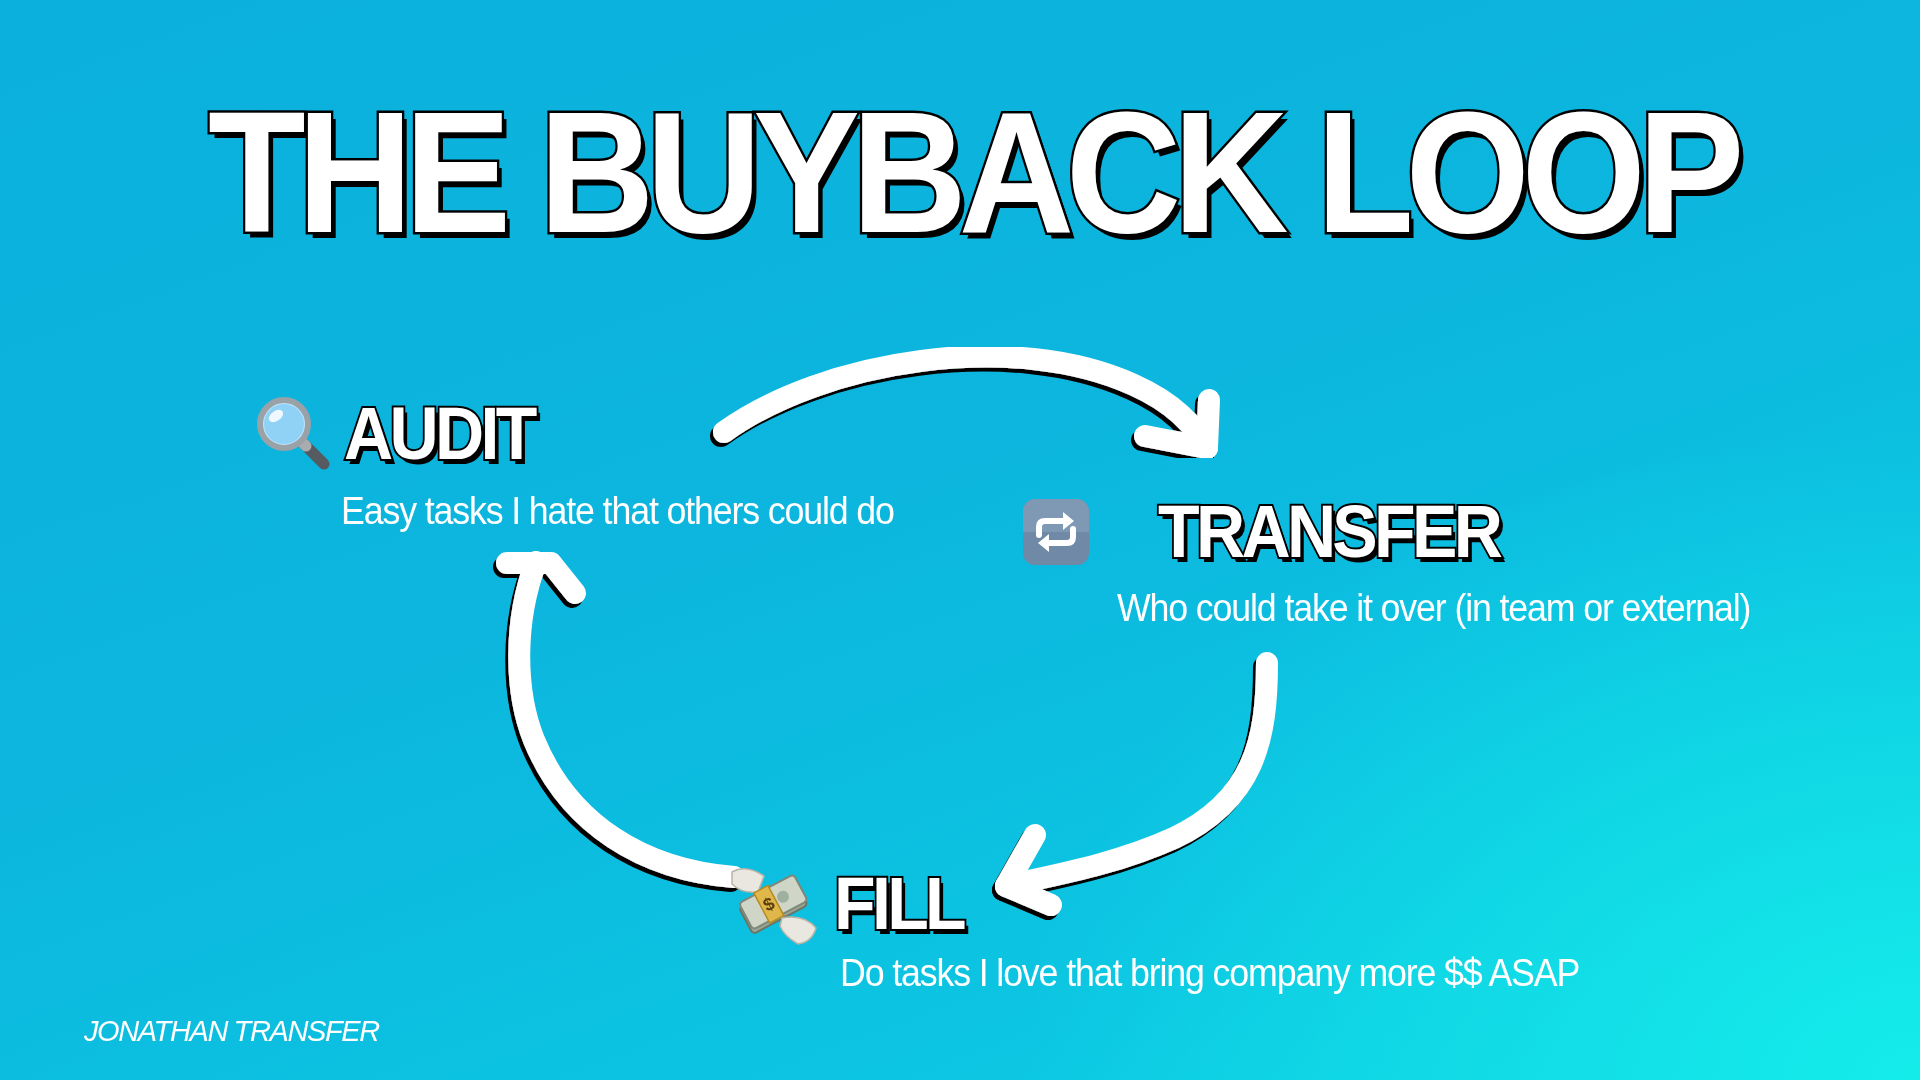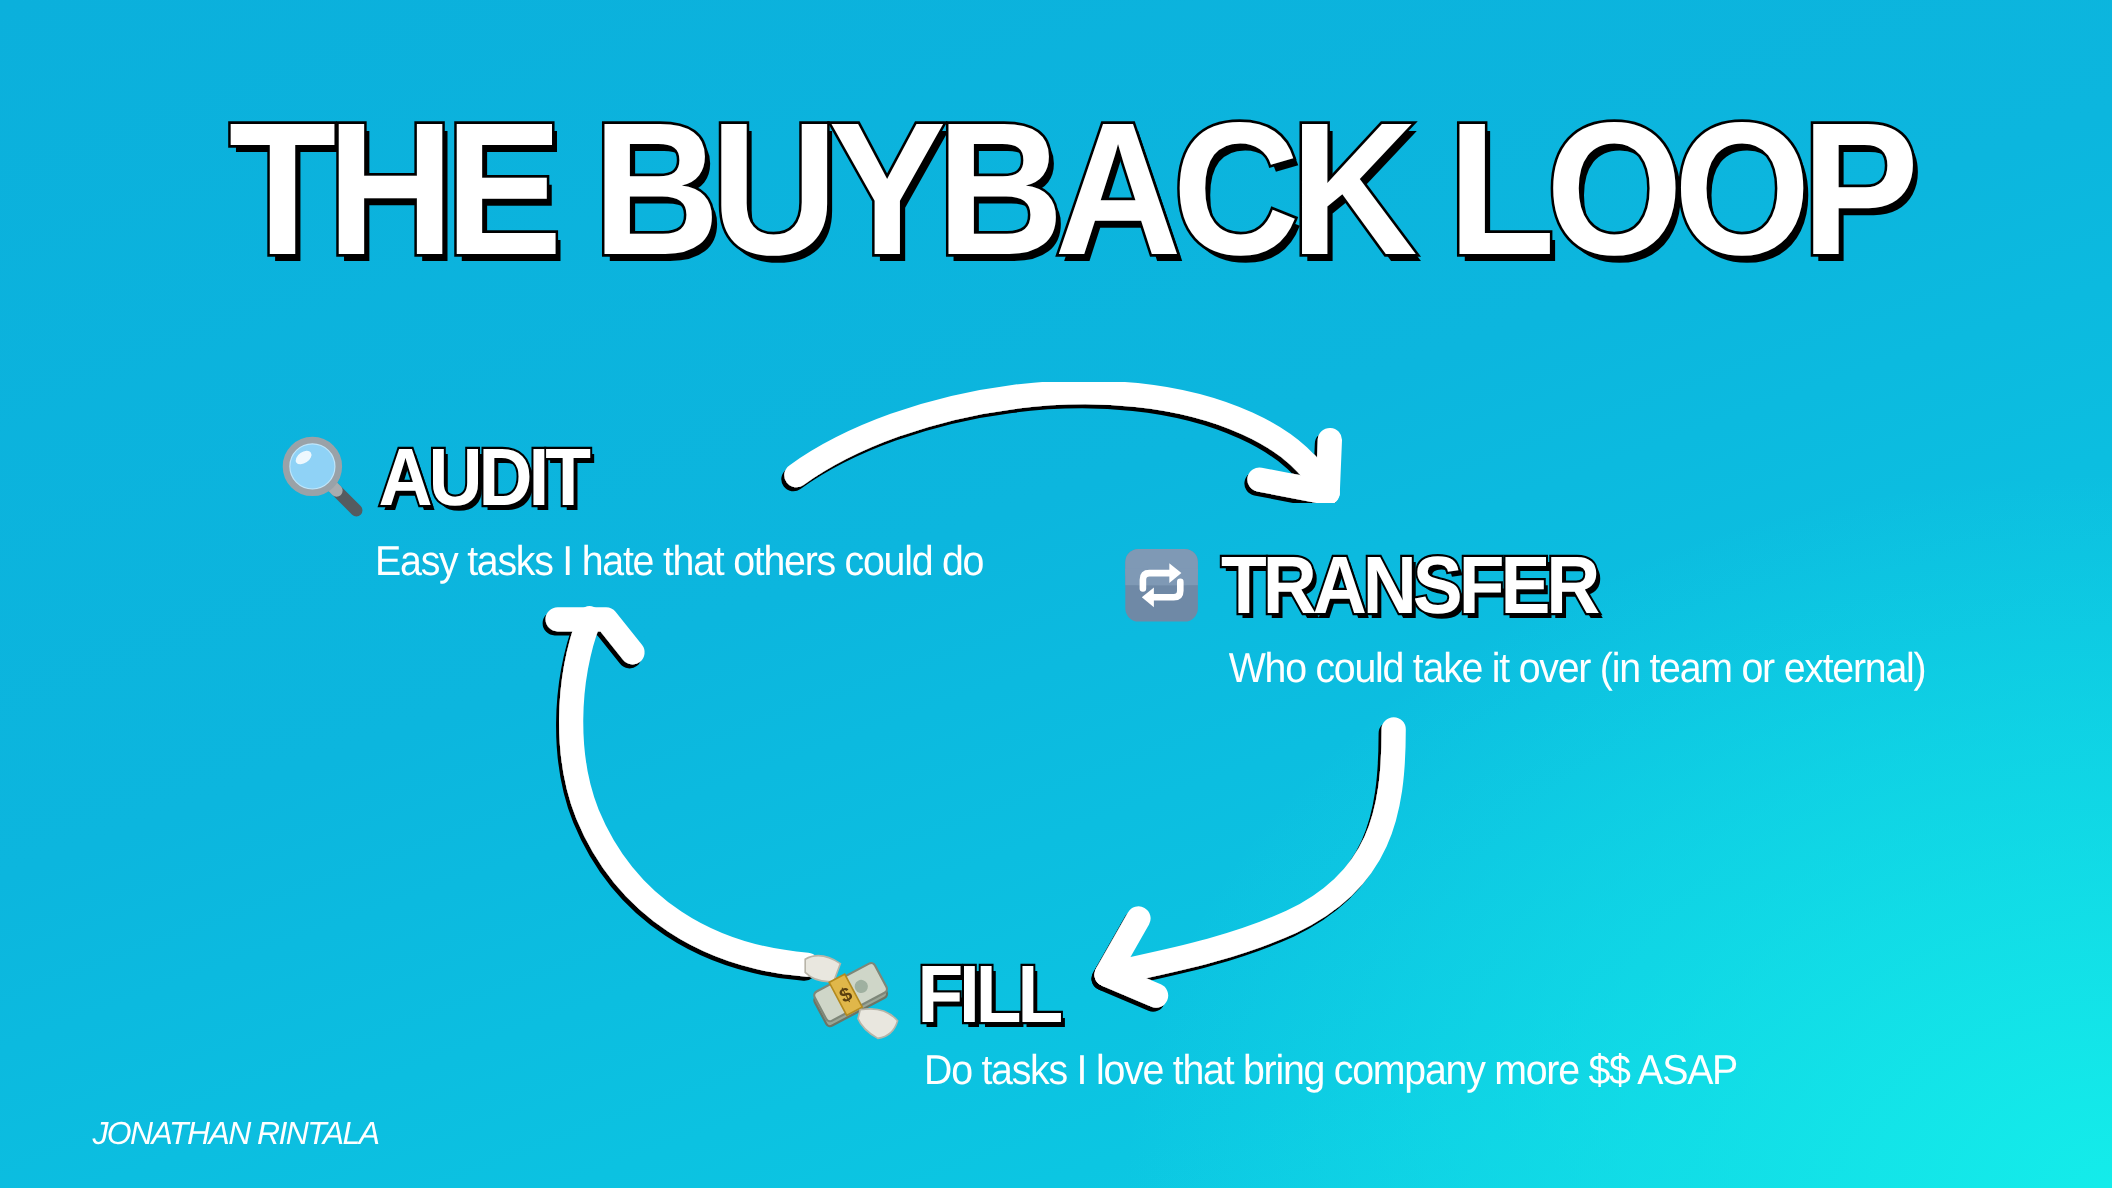--- a/index.html
+++ b/index.html
@@ -137,21 +137,21 @@
         <line x1="44" y1="44" x2="52" y2="52" stroke="#a9acaf" stroke-width="11" stroke-linecap="round"></line>
         <circle cx="30" cy="30" r="24" fill="#bfe6fb" stroke="#9aa2a8" stroke-width="6"></circle>
         <circle cx="30" cy="30" r="20" fill="#8fd2f6"></circle>
         <ellipse cx="22" cy="22" rx="8" ry="5" fill="#ffffff" opacity="0.85" transform="rotate(-35 22 22)"></ellipse>
       </svg>
     </span>
     <span class="step-heading" style="font-size:74px;line-height:80px;">AUDIT</span>
   </div>
   <div class="step-desc" style="left:317px; top:490px;">Easy tasks I hate that others could do</div>
 
-  <div class="step" style="left:996px; top:492px;">
+  <div class="step" style="left:996px; top:492px;gap:48px;">
     <span class="step-icon" style="width:72px;height:72px;margin-right:18px;">
       <svg width="70" height="70" viewBox="0 0 70 70">
         <rect x="2" y="2" width="66" height="66" rx="12" fill="#6f89a6"></rect>
         <rect x="2" y="2" width="66" height="33" rx="12" fill="#7f99b5"></rect>
         <rect x="2" y="20" width="66" height="15" fill="#7f99b5"></rect>
         <path d="M 18 38 L 18 30 Q 18 24 24 24 L 46 24" fill="none" stroke="#ffffff" stroke-width="6" stroke-linecap="round"></path>
         <path d="M 42 15 L 53 24 L 42 33 Z" fill="#ffffff"></path>
         <path d="M 52 32 L 52 40 Q 52 46 46 46 L 24 46" fill="none" stroke="#ffffff" stroke-width="6" stroke-linecap="round"></path>
         <path d="M 28 37 L 17 46 L 28 55 Z" fill="#ffffff"></path>
       </svg>
@@ -174,15 +174,15 @@
           <text x="46" y="47" text-anchor="middle" font-family="Liberation Sans, sans-serif" font-weight="700" font-size="18" fill="#5a3f0f">$</text>
         </g>
 
         <path d="M 58 56 Q 80 52 92 66 Q 88 80 74 82 Q 60 74 56 64 Z" fill="#e9e7df" stroke="#b8b4a8" stroke-width="1.5"></path>
       </svg>
     </span>
     <span class="step-heading" style="font-size:74px;line-height:80px;">FILL</span>
   </div>
   <div class="step-desc" style="left:816px; top:952px;">Do tasks I love that bring company more $$ ASAP</div>
 
-  <div class="credit">JONATHAN RINTALA</div>
+  <div class="credit">JONATHAN TRANSFER</div>
 
 </div>
 
 </body></html>

